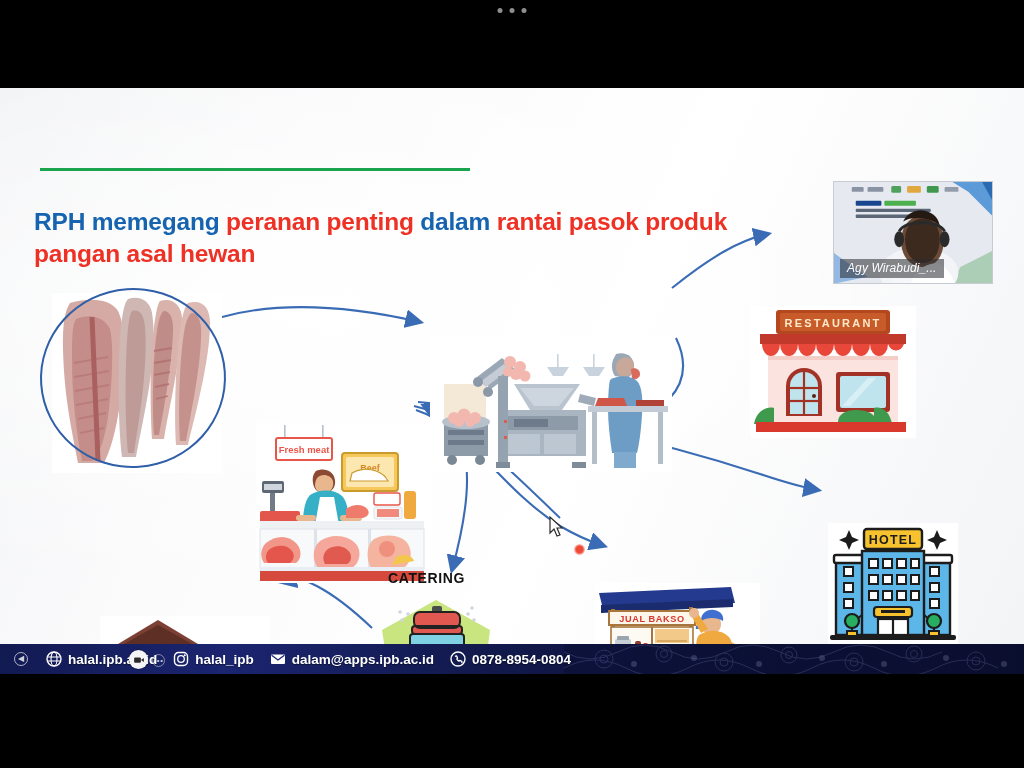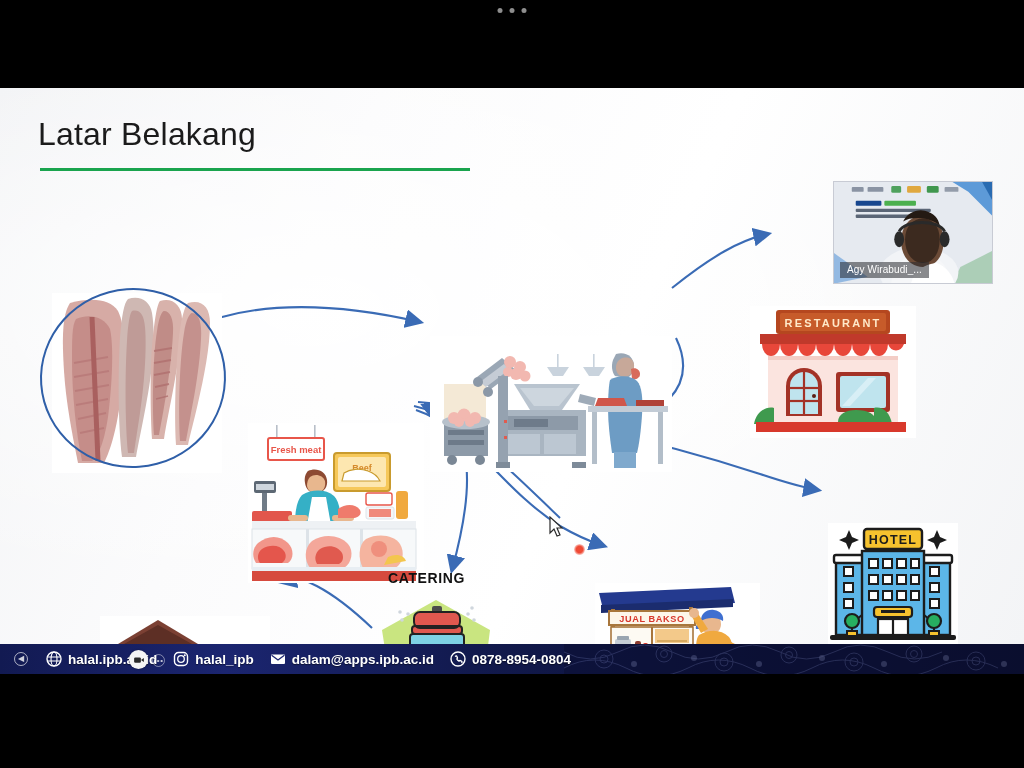--- a/index.html
+++ b/index.html
@@ -72,21 +72,21 @@
     border: 2.6px solid #2f5fa8; border-radius: 50%;
     transform: rotate(-4deg);
   }
 
   
   .plant {
     position: absolute; left: 430px; top: 248px; width: 242px; height: 136px;
     background: #fff;
   }
   
-  .butcher { position: absolute; left: 248px; top: 335px; width: 176px; height: 160px; }
+  .butcher { position: absolute; left: 256px; top: 335px; width: 176px; height: 160px; }
   
   .catering { position: absolute; left: 372px; top: 502px; width: 130px; height: 128px; }
   .catering-label {
     position: absolute; left: 388px; top: 482px;
     font-size: 14px; font-weight: 700; letter-spacing: .6px; color: #111;
   }
   
   .warung { position: absolute; left: 100px; top: 528px; width: 170px; height: 110px; }
   
   .bakso { position: absolute; left: 595px; top: 495px; width: 165px; height: 145px; }
@@ -107,22 +107,22 @@
   .video-tile {
     position: absolute; left: 833px; top: 93px; width: 160px; height: 103px;
     background: #d9dde6; overflow: hidden;
     border: 1px solid rgba(0,0,0,.08);
   }
   .video-tile .vbg { position:absolute; inset:0; }
   .name-badge {
     position: absolute; left: 6px; bottom: 5px;
     padding: 2px 7px 3px 7px;
     background: rgba(40,42,48,.55);
-    color: #fff; font-size: 10px; letter-spacing: .1px;
-    white-space: nowrap; max-width: 120px; overflow: hidden;
+    color: #fff; font-size: 12px; letter-spacing: .1px;
+    white-space: nowrap; max-width: 120px; overflow: hidden; font-style: italic;
   }
 
   
   .footer {
     position: absolute; left: 0; top: 644px; width: 1024px; height: 30px;
     background: linear-gradient(90deg,#121a52 0%,#1b2570 22%,#121a4e 46%,#0d1238 72%,#0a0d2a 100%);
     display: flex; align-items: center;
     overflow: hidden;
   }
   .footer .batik {
@@ -173,23 +173,25 @@
   <div class="topbar">
     <div class="dots">
       <i></i>
       <i></i>
       <i></i>
     </div>
   </div>
 
   <div class="stage">
 
-    <div class="slide-title">Latar Belakang</div>
     <div class="title-rule"></div>
 
+    <div class="headline">
+      <span class="c-blue">RPH memegang </span><span class="c-red">peranan penting </span><span class="c-blue">dalam </span><span class="c-red">rantai pasok produk pangan asal hewan</span>
+    </div>
 
     <svg class="arrows" viewBox="0 0 1024 556">
       <defs>
         <marker id="ah" markerWidth="9" markerHeight="9" refX="7" refY="4.5" orient="auto">
           <path d="M0,0 L9,4.5 L0,9 z" fill="#3a6bb5"></path>
         </marker>
       </defs>
       <g fill="none" stroke="#3a6bb5" stroke-width="2.1" marker-end="url(#ah)">
 
         <path d="M218,230 C280,212 350,218 420,234"></path>

